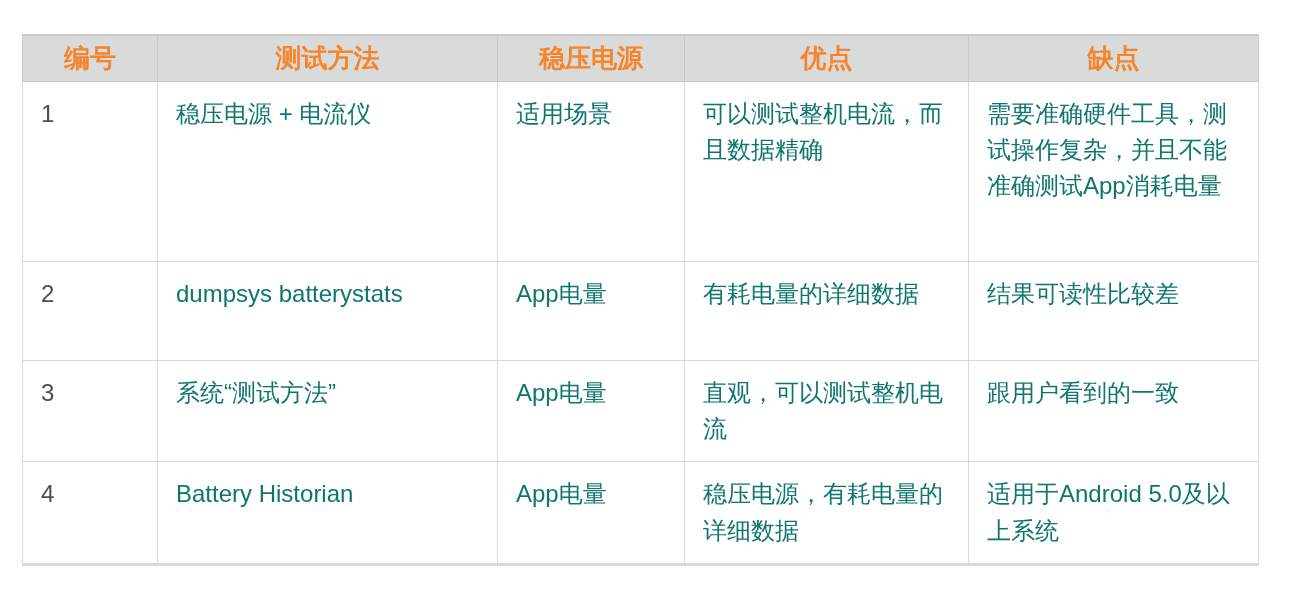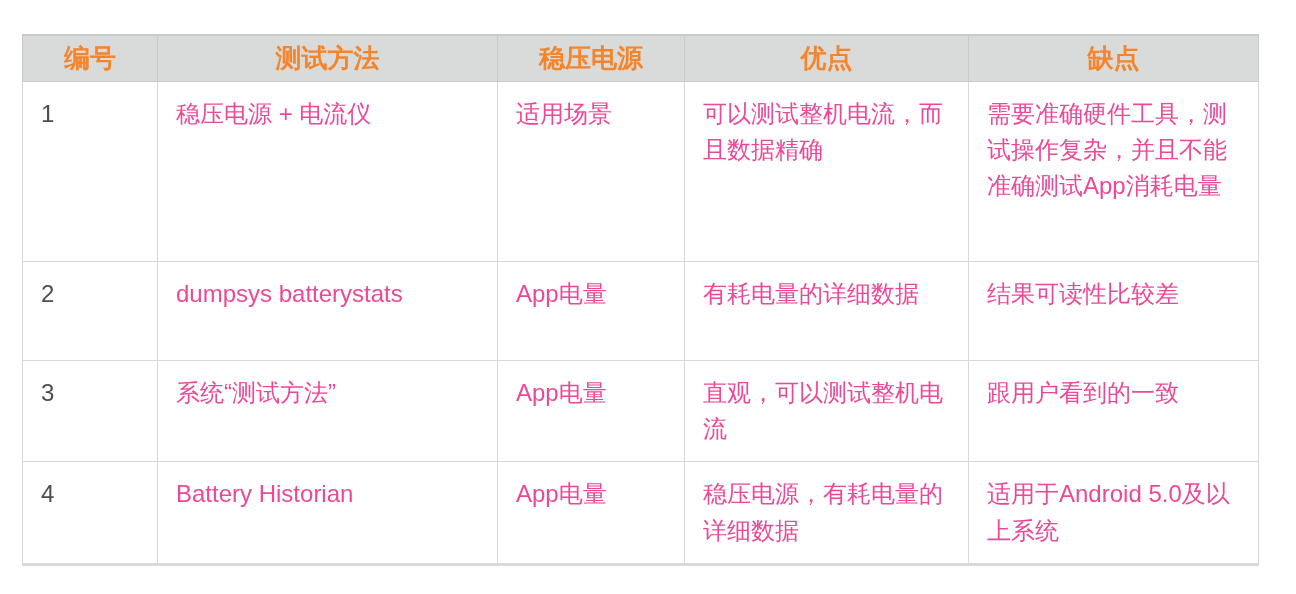--- a/index.html
+++ b/index.html
@@ -42,21 +42,21 @@
     vertical-align: middle;
     height: 46px;
     padding: 4px 10px;
     border: 1px solid #c9cacb;
     border-top: 2px solid #c9cacb;
     box-sizing: border-box;
   }
   tbody td {
     border: 1px solid #d9d9d9;
     border-bottom: 1px solid #d9d9d9;
-    color: #ec4899;
+    color: #0f766e;
     font-size: 24px;
     line-height: 1.52;
     text-align: left;
     vertical-align: top;
     padding: 14px 16px 14px 18px;
     box-sizing: border-box;
     background: #ffffff;
     word-break: break-word;
   }
   tbody tr:last-child td {

